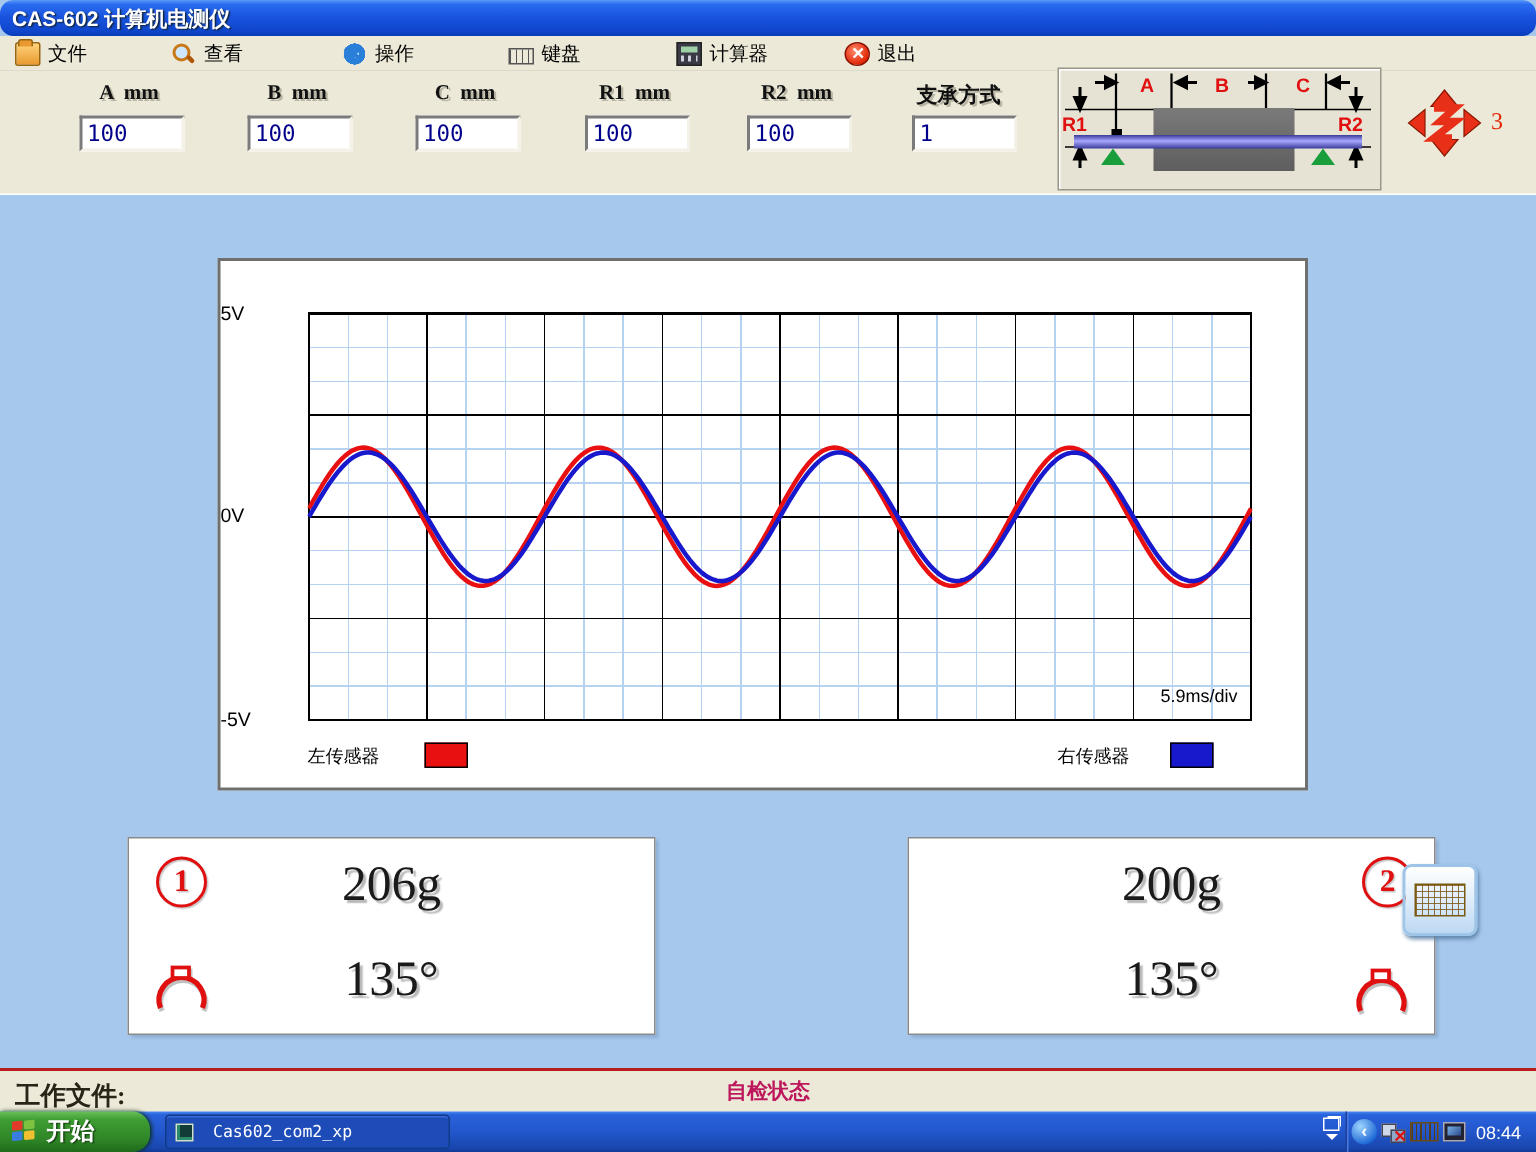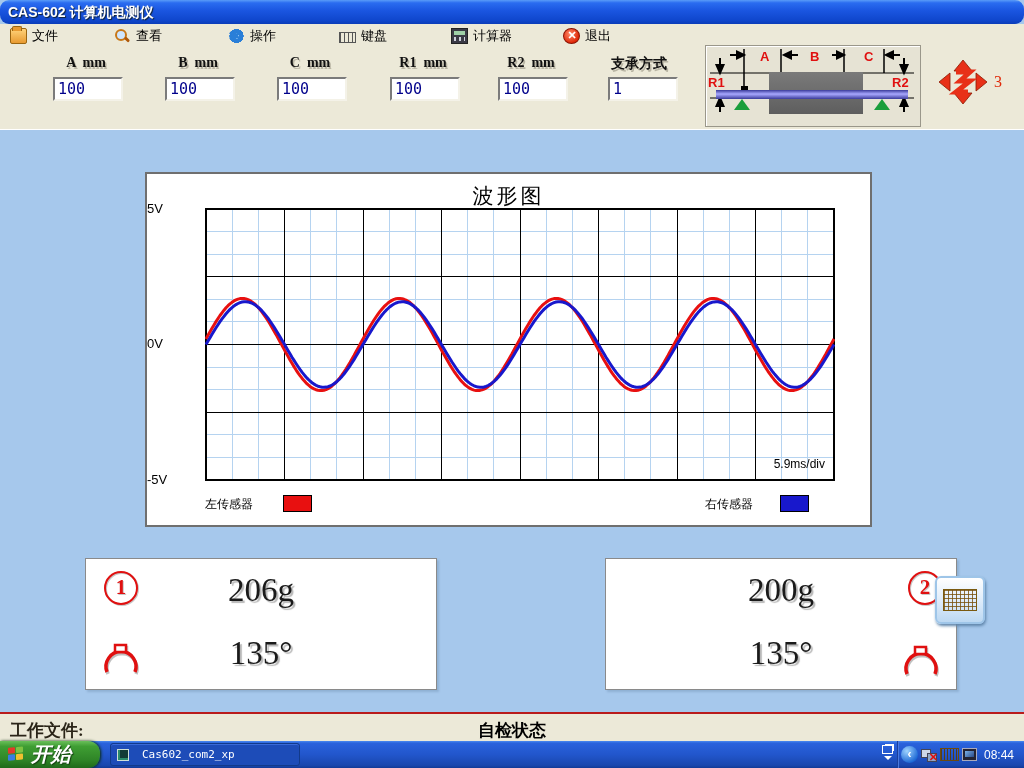--- a/index.html
+++ b/index.html
@@ -93,29 +93,29 @@
   .kb-glyph{width:32px;height:20px;background:linear-gradient(180deg,#f0c870,#c89028);border:1px solid #7a5a10;
     background-image:repeating-linear-gradient(90deg,rgba(120,80,10,.8) 0 1px,transparent 1px 4px),
                      repeating-linear-gradient(180deg,rgba(120,80,10,.8) 0 1px,transparent 1px 4px);}
 
   
   .statusbar{position:absolute;left:0;top:712px;width:1024px;height:36px;background:#ece9d8;
     border-top:2px solid #b91c1c;box-sizing:border-box;}
   .workfile{position:absolute;left:10px;top:5px;font-family:"Liberation Serif",serif;
     font-size:17px;font-weight:bold;color:#2a2418;}
   .selfcheck{position:absolute;left:0;top:5px;width:100%;text-align:center;
-    font-family:"Liberation Serif",serif;font-size:17px;font-weight:bold;color:#000000;}
+    font-family:"Liberation Serif",serif;font-size:14px;font-weight:bold;color:#be185d;}
 
   
   .taskbar{position:absolute;left:0;top:741px;width:1024px;height:27px;
     background:linear-gradient(180deg,#4a8af0 0%,#2a62dc 8%,#2256cc 50%,#1a47ae 90%,#123a96 100%);}
   .start-btn{position:absolute;left:0;top:0;width:100px;height:27px;border-radius:0 12px 12px 0;
     background:linear-gradient(180deg,#6abf5a 0%,#3f9e33 20%,#2f8527 70%,#1f6a1a 100%);
     box-shadow:1px 0 3px #0a2a08;display:flex;align-items:center;gap:6px;padding-left:8px;box-sizing:border-box;cursor:pointer;}
-  .start-text{color:#fff;font-size:20px;font-weight:bold;font-style:italic;text-shadow:1px 1px 1px #154012;}
+  .start-text{color:#fff;font-size:16px;font-weight:bold;text-shadow:1px 1px 1px #154012;}
   .winflag{position:relative;width:17px;height:15px;transform:skewY(-5deg);}
   .winflag i{position:absolute;width:7px;height:6px;border-radius:1px;}
   .wf-r{left:0;top:0;background:#e23a2a}.wf-g{left:8px;top:0;background:#7ec242}
   .wf-b{left:0;top:7px;background:#3a7de2}.wf-y{left:8px;top:7px;background:#f0c030}
   .task-btn{position:absolute;left:110px;top:2px;width:190px;height:23px;background:#1d4cb8;
     border:1px solid #123a8a;border-radius:3px;box-shadow:0 1px 0 #3a6ad8 inset;
     display:flex;align-items:center;gap:13px;padding:0 6px;box-sizing:border-box;
     color:#fff;font-family:"DejaVu Sans Mono",monospace;font-size:11px;cursor:pointer;}
   .task-icon{width:12px;height:12px;background:#123a36;border:1px solid #cfe0d8;box-sizing:border-box;
     background-image:linear-gradient(90deg,#2a8a6a 2px,transparent 2px),linear-gradient(0deg,#2a8a6a 2px,transparent 2px);}
@@ -252,21 +252,20 @@
         </g>
         <path d="M 18 13 L 32 13 L 22 22 L 32 22 L 18 33 L 30 33" stroke="#e83018" stroke-width="5" fill="none"></path>
       </svg>
       <span class="arrows-count">3</span>
     </div>
   </div>
 
   <div class="main">
 
     <div class="chart-panel">
-      <div class="chart-title">波形图</div>
       <div class="ytick yt-0">5V</div>
       <div class="ytick yt-1">0V</div>
       <div class="ytick yt-2">-5V</div>
       <svg id="wave-svg" class="plot" viewBox="0 0 630 273">
           <line x1="27.166666666666668" y1="1" x2="27.166666666666668" y2="272" stroke="#b5d3f0" stroke-width="1" shape-rendering="crispEdges"></line>
           <line x1="53.333333333333336" y1="1" x2="53.333333333333336" y2="272" stroke="#b5d3f0" stroke-width="1" shape-rendering="crispEdges"></line>
           <line x1="105.66666666666667" y1="1" x2="105.66666666666667" y2="272" stroke="#b5d3f0" stroke-width="1" shape-rendering="crispEdges"></line>
           <line x1="131.83333333333334" y1="1" x2="131.83333333333334" y2="272" stroke="#b5d3f0" stroke-width="1" shape-rendering="crispEdges"></line>
           <line x1="184.16666666666666" y1="1" x2="184.16666666666666" y2="272" stroke="#b5d3f0" stroke-width="1" shape-rendering="crispEdges"></line>
           <line x1="210.33333333333334" y1="1" x2="210.33333333333334" y2="272" stroke="#b5d3f0" stroke-width="1" shape-rendering="crispEdges"></line>

